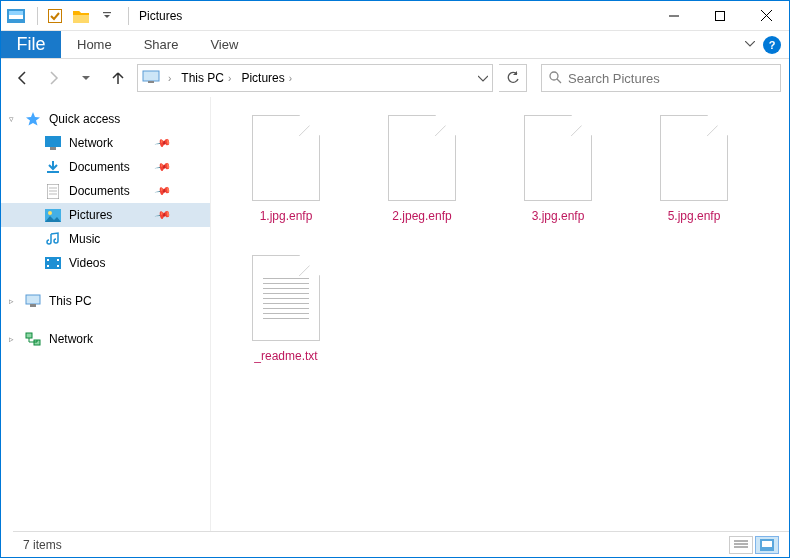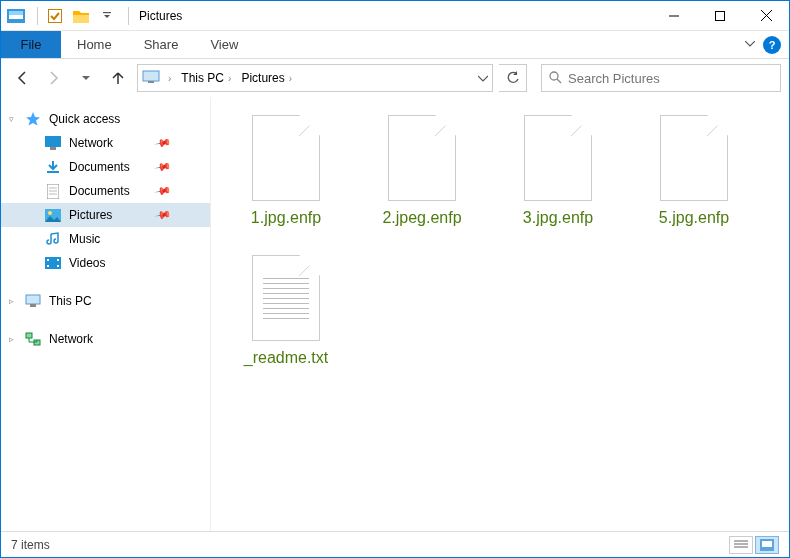--- a/index.html
+++ b/index.html
@@ -5,21 +5,21 @@
 * { margin:0; padding:0; box-sizing:border-box; font-family:"Segoe UI", Tahoma, sans-serif; font-size:12px; }
 body { width:790px; height:558px; background:#fff; border:1px solid #0078d7; position:relative; overflow:hidden; display:flex; flex-direction:column; }
 .titlebar { height:30px; display:flex; align-items:center; background:#fff; border-bottom:1px solid #e5e5e5; }
 .qat { display:flex; align-items:center; padding:0 4px; }
 .qat-item { width:22px; height:22px; display:flex; align-items:center; justify-content:center; margin-right:4px; }
 .title-div { width:1px; height:18px; background:#ccc; margin:0 6px; }
 .title-text { font-size:12px; color:#000; }
 .win-controls { margin-left:auto; display:flex; }
 .win-btn { width:46px; height:30px; display:flex; align-items:center; justify-content:center; }
 .ribbon-tabs { height:28px; display:flex; align-items:stretch; border-bottom:1px solid #ddd; }
-.file-tab { background:#1979ca; color:#0f172a; width:60px; display:flex; align-items:center; justify-content:center; font-size:13px; }
+.file-tab { background:#1979ca; color:#ffffff; width:60px; display:flex; align-items:center; justify-content:center; font-size:18px; }
 .tab { padding:0 16px; display:flex; align-items:center; color:#444; font-size:13px; }
 .ribbon-right { margin-left:auto; display:flex; align-items:center; padding-right:8px; gap:8px; }
 .help-circle { width:18px; height:18px; background:#0078d7; border-radius:50%; color:#fff; display:flex; align-items:center; justify-content:center; font-size:11px; font-weight:bold; }
 .navbar { height:38px; display:flex; align-items:center; padding:4px 8px; gap:6px; }
 .navbtn { width:26px; height:26px; display:flex; align-items:center; justify-content:center; color:#555; }
 .navbtn.disabled { color:#bbb; }
 .addressbar { flex:1; height:28px; border:1px solid #ccc; display:flex; align-items:center; padding:0 4px; gap:6px; }
 .crumb { display:flex; align-items:center; gap:4px; color:#000; padding:0 2px; }
 .crumb .sep { color:#888; font-size:10px; }
 .refresh-btn { width:28px; height:28px; border:1px solid #ccc; border-left:none; display:flex; align-items:center; justify-content:center; color:#555; }
@@ -35,22 +35,22 @@
 .pin { position:absolute; right:40px; color:#7a7a7a; font-size:11px; transform:rotate(35deg); }
 .side-expand { position:absolute; left:8px; color:#888; font-size:9px; }
 .content { flex:1; padding:18px 10px; overflow:auto; }
 .files { display:grid; grid-template-columns:repeat(4, 130px); grid-auto-rows:130px; gap:10px 6px; }
 .file { display:flex; flex-direction:column; align-items:center; gap:8px; }
 .file-icon { width:68px; height:86px; background:#fff; border:1px solid #ccc; position:relative; }
 .file-icon::before { content:""; position:absolute; top:0; right:0; width:20px; height:20px; background:linear-gradient(135deg, transparent 48%, #ccc 49%, #fff 53%); }
 .file-icon::after { content:""; position:absolute; top:-1px; right:-1px; width:20px; height:20px; background:#fff; border-bottom:1px solid #ccc; border-left:1px solid #ccc; clip-path:polygon(100% 0, 0 0, 100% 100%); }
 .file-icon.txt .lines { position:absolute; top:22px; left:10px; right:10px; display:flex; flex-direction:column; gap:4px; }
 .file-icon.txt .lines span { height:1px; background:#bbb; }
-.file-label { font-size:16px; color:#4d7c0f; text-align:right; }
-.statusbar { height:26px; border-top:1px solid #ddd; display:flex; align-items:center; padding:0 10px; background:#fff; }
+.file-label { font-size:12px; color:#be185d; text-align:right; }
+.statusbar { height:26px; border-top:1px solid #ddd; display:flex; align-items:center; padding:0 10px; background:#fff;margin-left:12px; }
 .status-text { font-size:12px; color:#444; }
 .view-toggle { margin-left:auto; display:flex; gap:2px; }
 .vbtn { width:24px; height:18px; border:1px solid #ccc; display:flex; align-items:center; justify-content:center; }
 .vbtn.active { background:#cde6f7; border-color:#7eb4ea; }
 
 .ic-blue{color:#0078d7;} .ic-green{color:#0f8a3c;}
 </style>
 </head>
 <body>
 

